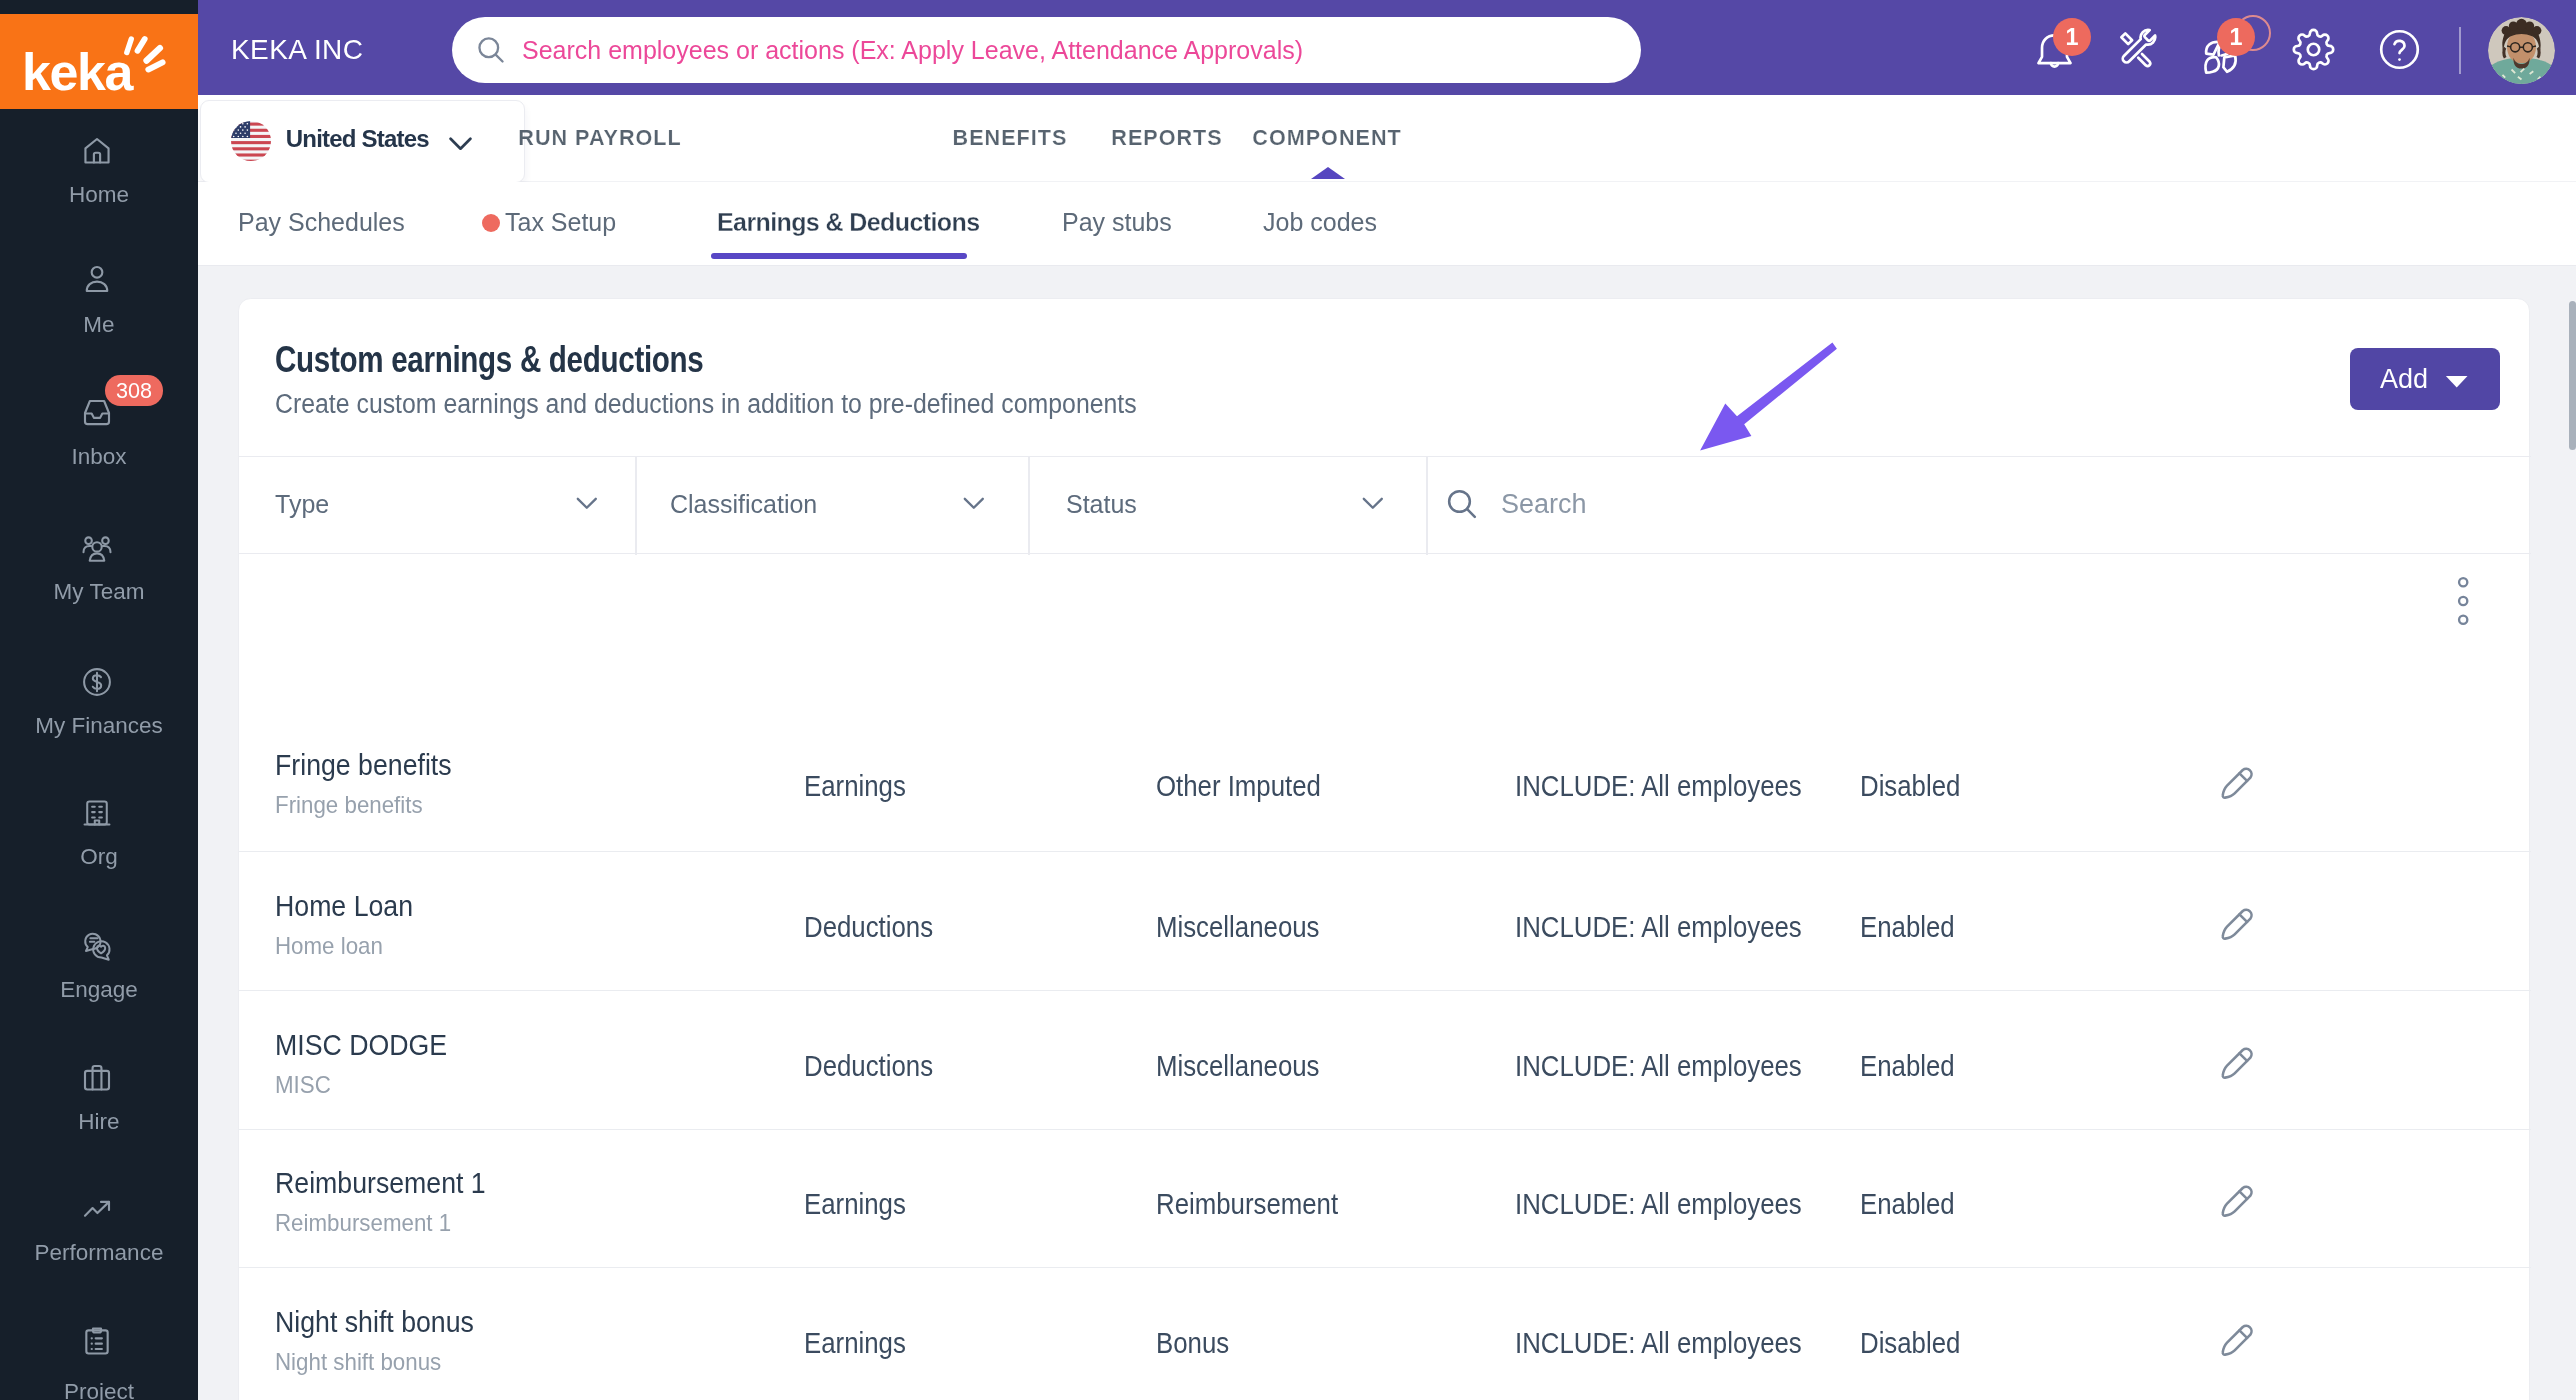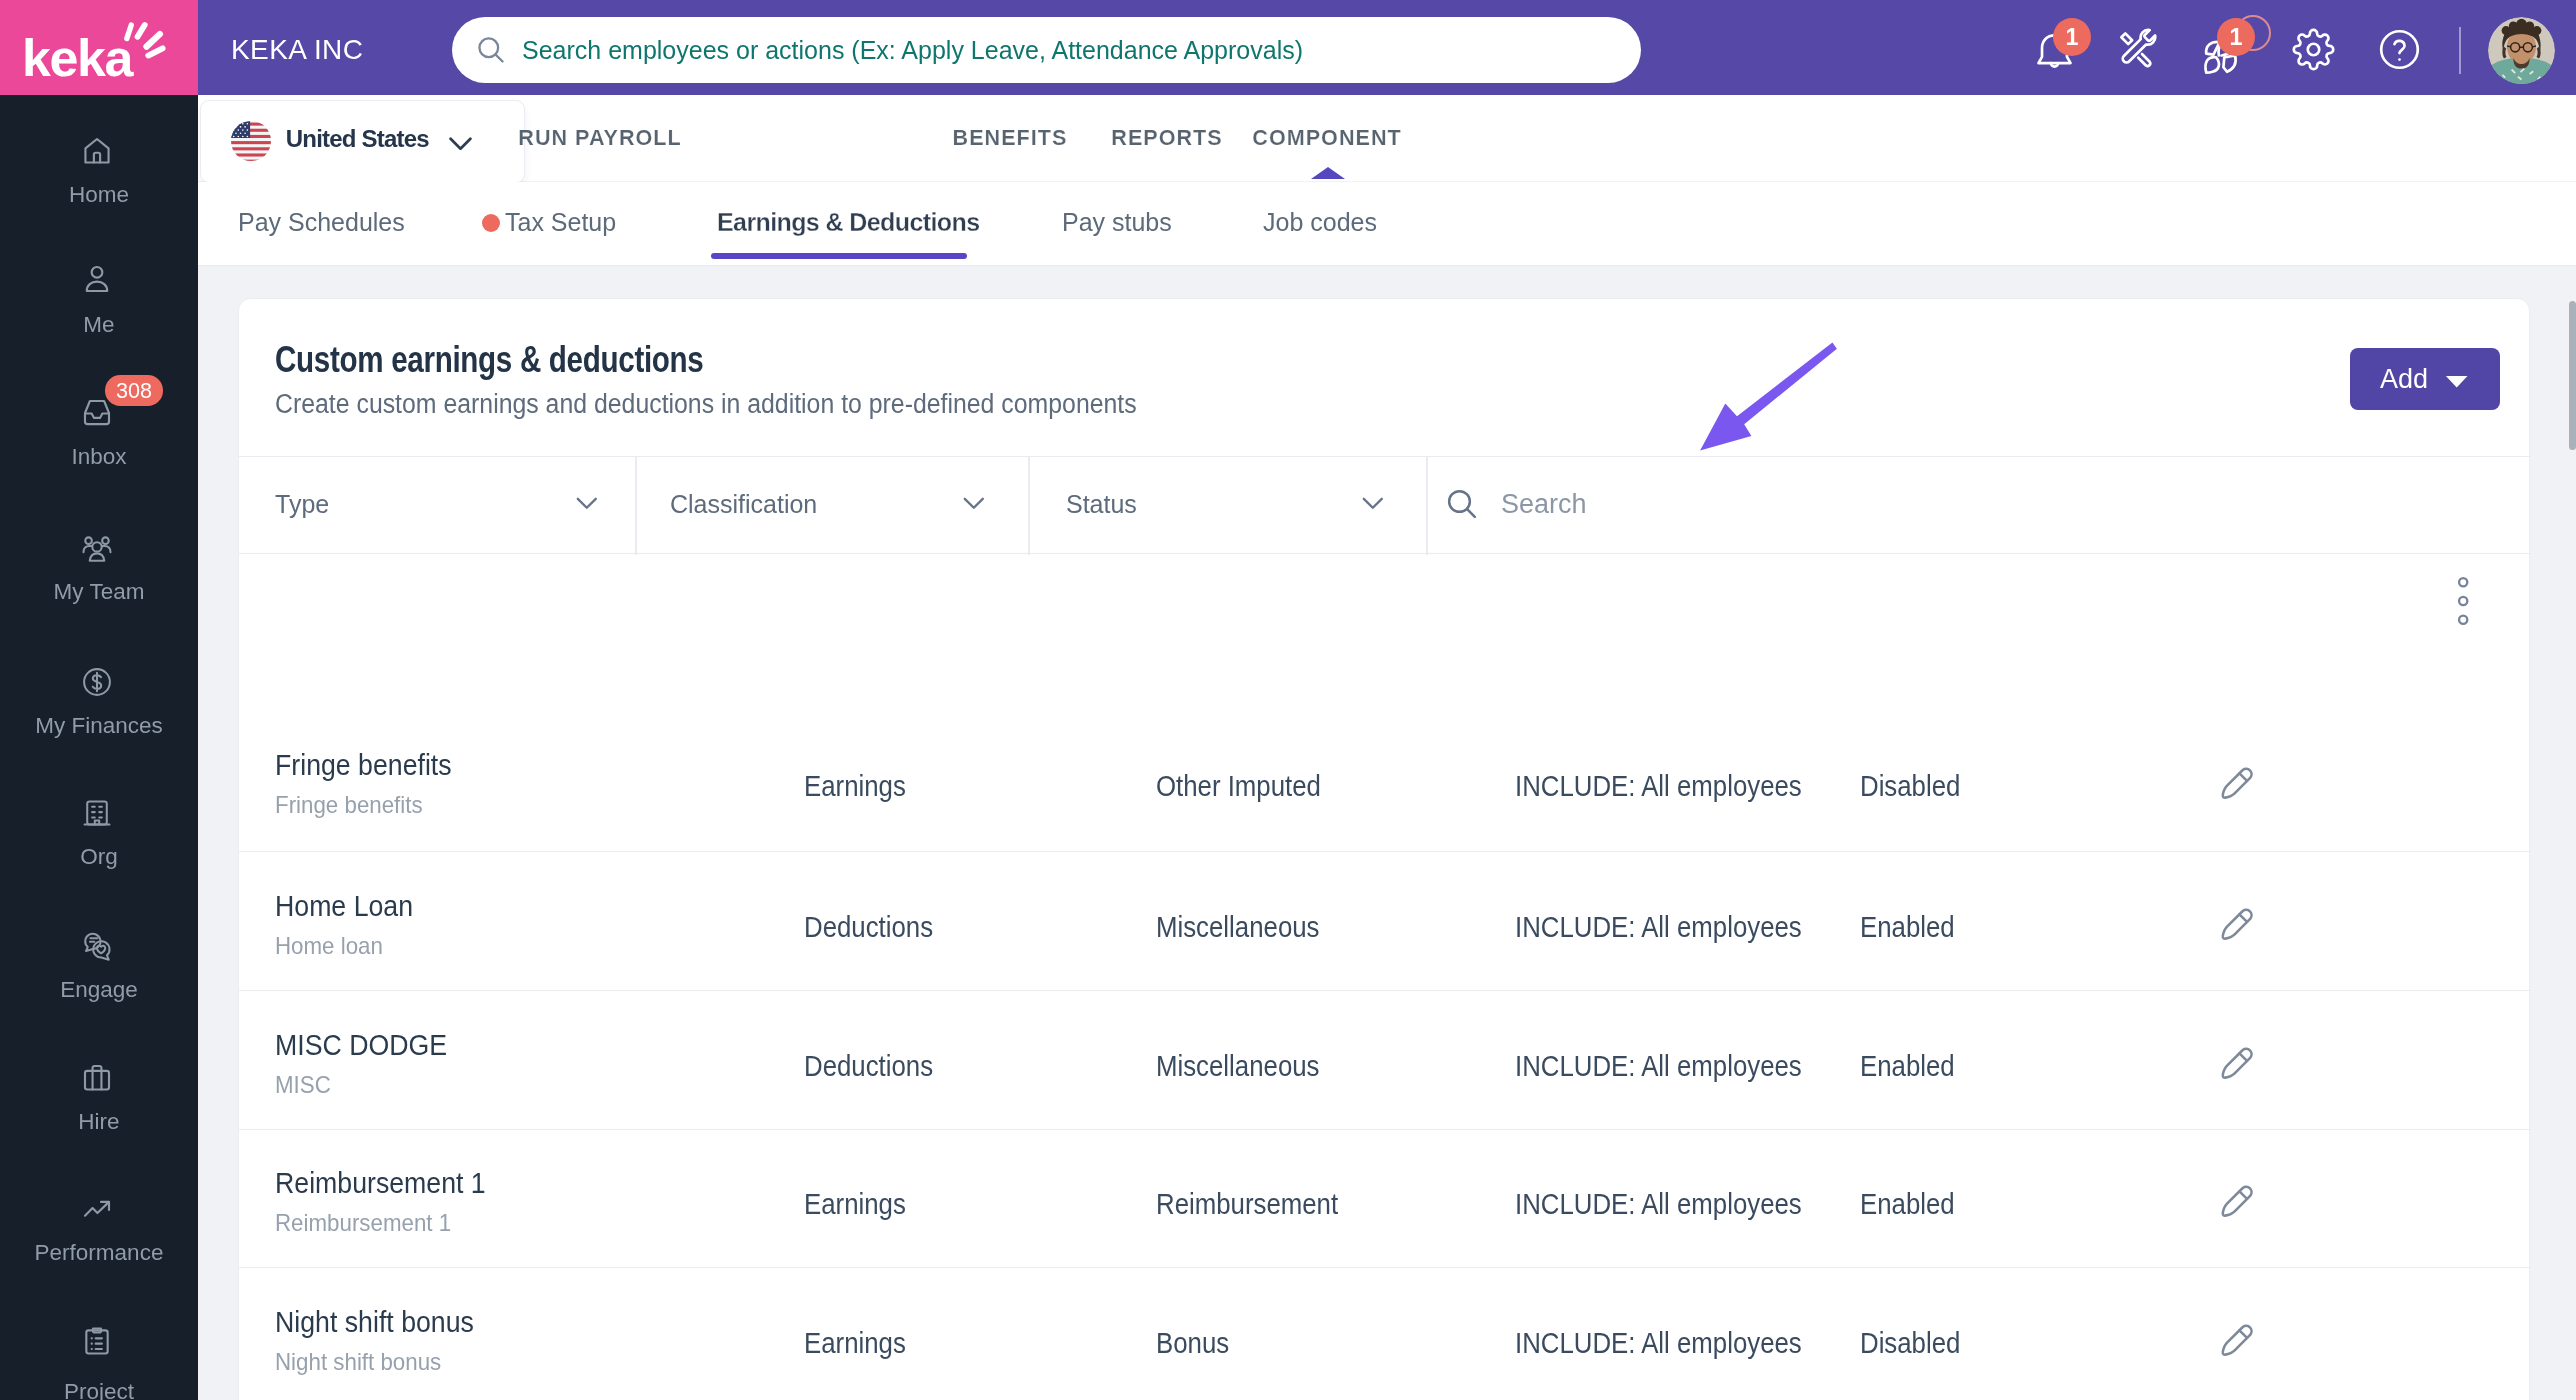--- a/index.html
+++ b/index.html
@@ -1,24 +1,24 @@
 <!DOCTYPE html>
 <html style="font-size:14.4px"><head>
 <meta charset="utf-8">
 <style>
   * { margin:0; padding:0; box-sizing:border-box; }
   html,body { width:2576px; height:1400px; overflow:hidden; font-family:"Liberation Sans", sans-serif; background:#f1f2f5; }
   #page { position:relative; width:2576px; height:1400px; }
 
   
   #topbar { position:absolute; left:198px; top:0; width:2378px; height:95px; background:#5548a6; }
-  #logoblock { position:absolute; left:0; top:0; width:198px; height:95px; background:#ec4899; }
+  #logoblock { position:absolute; left:0; top:14px; width:198px; height:95px; background:#f97316; }
   #kekainc { position:absolute; left:33px; top:0; height:95px; line-height:100px; color:#fff; font-size:28px; letter-spacing:0.4px; }
   #searchcap { position:absolute; left:254px; top:17px; width:1189px; height:66px; background:#fff; border-radius:33px; }
-  #searchph { position:absolute; left:70px; top:0; height:66px; line-height:66px; color:#0f766e; font-size:25px; }
+  #searchph { position:absolute; left:70px; top:0; height:66px; line-height:66px; color:#ec4899; font-size:25px; }
 
   
   #navrow { position:absolute; left:198px; top:95px; width:2378px; height:86px; background:#fff; }
   #usbox { position:absolute; left:1.8px; top:5.4px; width:325px; height:83px; background:#fff; border:1.8px solid #ebecf1; border-radius:9px; box-shadow:0 5.4px 9px rgba(40,40,80,0.06); }
   .navtab { position:absolute; top:0; height:86px; line-height:85px; font-size:21.6px; letter-spacing:1px; color:#57636f; font-weight:bold; transform:translateX(-50%); -webkit-text-stroke:0.2px #fff; }
   #ustext { position:absolute; left:85px; top:0; height:83px; line-height:76px; font-size:24px; color:#25354a; font-weight:bold; letter-spacing:-0.8px; }
 
   
   #subtabs { position:absolute; left:198px; top:182px; width:2378px; height:84px; background:#fff; border-bottom:1.8px solid #e9eaef; }
   .subtab { position:absolute; top:0; height:84px; line-height:81px; font-size:25px; color:#5d6a79; }

